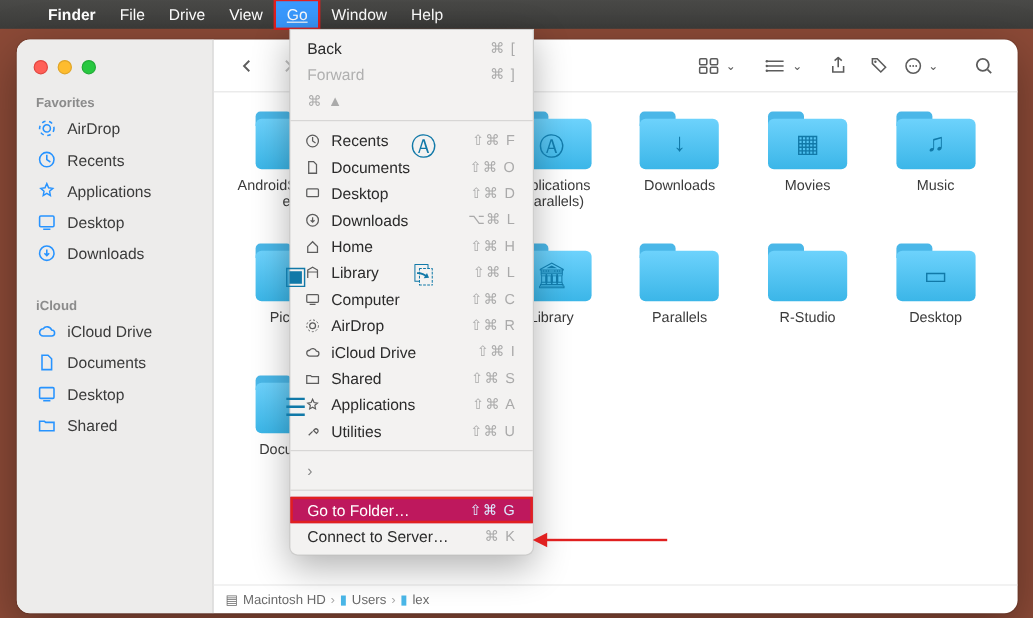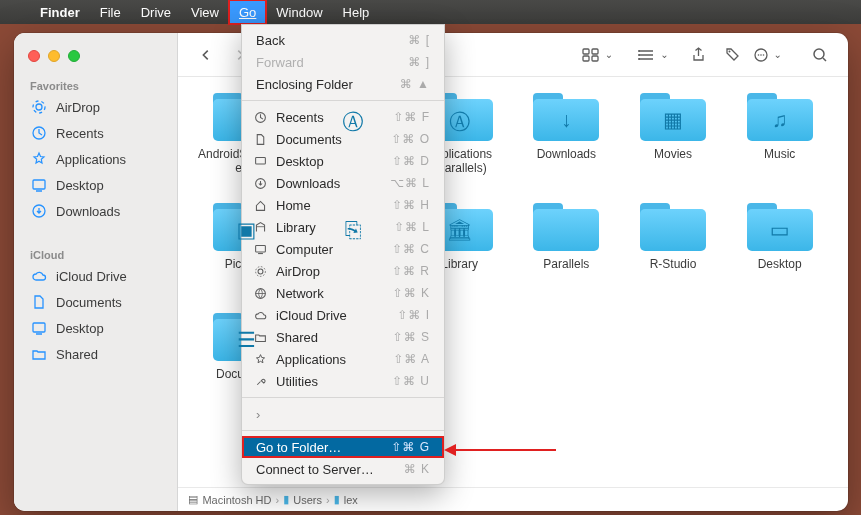--- a/index.html
+++ b/index.html
@@ -223,21 +223,21 @@
       display: flex;
       align-items: center;
       height: 22px;
       padding: 0 14px 0 14px;
       gap: 8px;
       color: #2b2b2b;
     }
     .dd-item.with-icon { padding-left: 10px; }
     .dd-item.disabled { color: #b0b0b0; gap: 32px; }
     .dd-item.highlight {
-      background: #0369a1;
+      background: #be185d;
       color: #fff;
     }
     .dd-item .ico {
       width: 16px;
       height: 16px;
       display: inline-flex;
       align-items: center;
       justify-content: center;
       color: #5d5d5d;
     }
@@ -560,21 +560,20 @@
 
   <div class="dd-item">
       <span class="lbl">Back</span>
       <span class="sc">⌘ [</span>
     </div>
   <div class="dd-item disabled">
       <span class="lbl">Forward</span>
       <span class="sc">⌘ ]</span>
     </div>
   <div class="dd-item">
-      <span class="lbl">Enclosing Folder</span>
       <span class="sc">⌘ ▲</span>
     </div>
   <div class="dd-sep"></div>
 
   <div class="dd-item with-icon">
       <span class="ico">
         <svg width="13" height="13" viewBox="0 0 16 16">
           <circle cx="8" cy="8" r="6" fill="none" stroke="currentColor" stroke-width="1.3"></circle>
           <path d="M8 4v4l3 2" fill="none" stroke="currentColor" stroke-width="1.3"></path>
         </svg>
@@ -641,30 +640,20 @@
     </div>
   <div class="dd-item with-icon">
       <span class="ico">
         <svg width="13" height="13" viewBox="0 0 16 16">
           <circle cx="8" cy="8" r="3" fill="none" stroke="currentColor" stroke-width="1.3"></circle>
           <circle cx="8" cy="8" r="6" fill="none" stroke="currentColor" stroke-width="1" stroke-dasharray="2 2"></circle>
         </svg>
       </span>
       <span class="lbl">AirDrop</span>
       <span class="sc">⇧⌘ R</span>
-    </div>
-  <div class="dd-item with-icon">
-      <span class="ico">
-        <svg width="13" height="13" viewBox="0 0 16 16">
-          <circle cx="8" cy="8" r="6" fill="none" stroke="currentColor" stroke-width="1.3"></circle>
-          <path d="M2 8h12M8 2c3 4 3 8 0 12M8 2c-3 4-3 8 0 12" fill="none" stroke="currentColor" stroke-width="1"></path>
-        </svg>
-      </span>
-      <span class="lbl">Network</span>
-      <span class="sc">⇧⌘ K</span>
     </div>
   <div class="dd-item with-icon">
       <span class="ico">
         <svg width="13" height="13" viewBox="0 0 16 16">
           <path d="M5 12a3 3 0 010-6 4 4 0 017 1 2.5 2.5 0 010 5z" fill="none" stroke="currentColor" stroke-width="1.3"></path>
         </svg>
       </span>
       <span class="lbl">iCloud Drive</span>
       <span class="sc">⇧⌘ I</span>
     </div>

